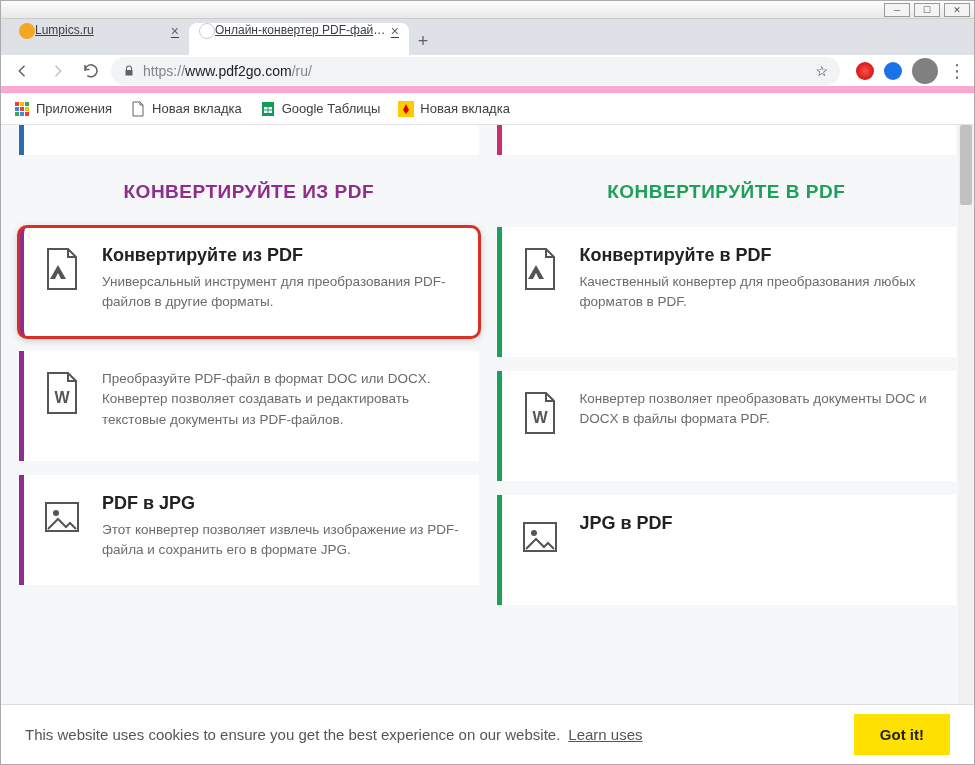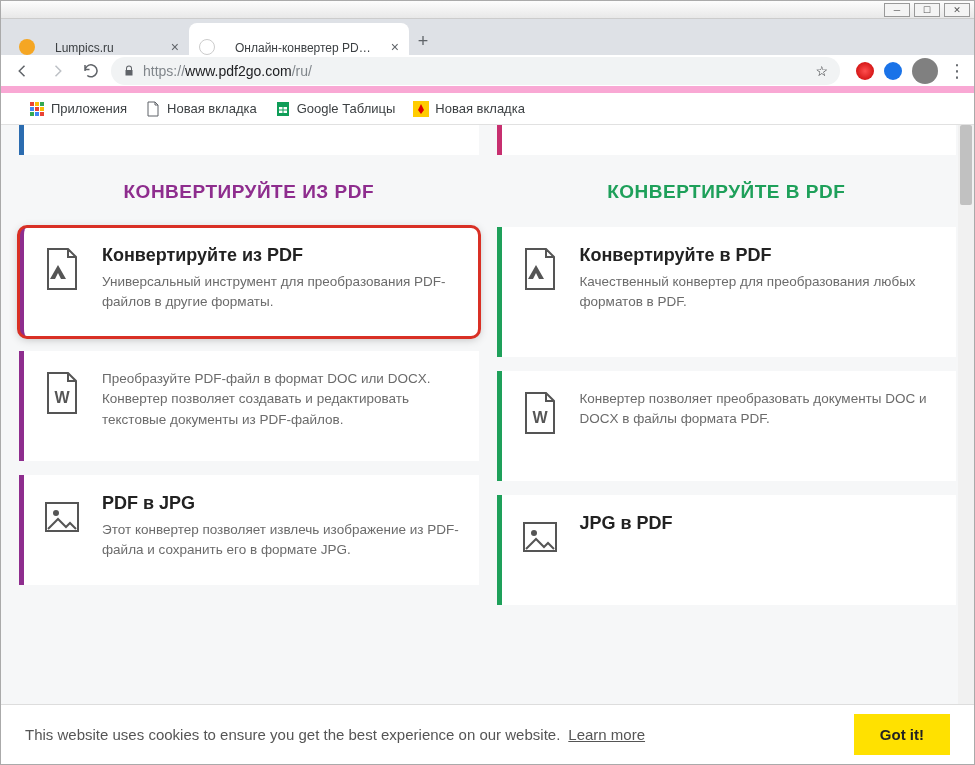--- a/index.html
+++ b/index.html
@@ -1,37 +1,37 @@
 <!DOCTYPE html>
 <html><head>
 <meta charset="utf-8">
 <style>
 * { margin: 0; padding: 0; box-sizing: border-box; }
 body { font-family: -apple-system, BlinkMacSystemFont, "Segoe UI", Arial, sans-serif; font-size: 13px; color: #333; background: #fff; width: 975px; height: 765px; overflow: hidden; position: relative; }
 .window { border: 1px solid #aaa; width: 975px; height: 765px; display: flex; flex-direction: column; background: #fff; }
 .titlebar { height: 18px; background: linear-gradient(#fdfdfd,#e8e8e8); border-bottom: 1px solid #ccc; display: flex; justify-content: flex-end; align-items: center; padding: 0 4px; gap: 4px; }
 .winbtn { width: 26px; height: 14px; border: 1px solid #999; background: #f4f4f4; font-size: 9px; display: flex; align-items: center; justify-content: center; color: #555; }
 .tabstrip { height: 36px; background: #dee1e6; display: flex; align-items: flex-end; padding: 0 8px; }
-.tab { height: 32px; background: #dee1e6; border-radius: 8px 8px 0 0; display: flex; align-items: flex-end; padding: 0 10px; gap: 20px; font-size: 12px; color: #3c4043; max-width: 220px; min-width: 180px; position: relative; }
+.tab { height: 32px; background: #dee1e6; border-radius: 8px 8px 0 0; display: flex; align-items: flex-start; padding: 0 10px; gap: 0; font-size: 12px; color: #3c4043; max-width: 220px; min-width: 180px; position: relative; text-decoration: underline; }
 .tab.active { background: #fff; }
 .tab .favicon { width: 16px; height: 16px; border-radius: 50%; }
 .tab .tabclose { color: #5f6368; font-size: 14px; margin-left: auto; }
 .tab .tabtitle { white-space: nowrap; overflow: hidden; text-overflow: ellipsis; flex: 1; }
 .newtab { width: 28px; height: 28px; display: flex; align-items: center; justify-content: center; color: #5f6368; font-size: 18px; }
 .addrrow { height: 38px; background: #fff; border-bottom: 7px solid #f9a8d4; display: flex; align-items: center; padding: 0 8px; gap: 6px; }
 .navbtn { width: 28px; height: 28px; display: flex; align-items: center; justify-content: center; color: #5f6368; font-size: 16px; border-radius: 50%; }
 .navbtn.dis { color: #bdc1c6; }
 .omnibox { flex: 1; height: 28px; background: #f1f3f4; border-radius: 14px; display: flex; align-items: center; padding: 0 12px; gap: 8px; font-size: 14px; color: #202124; }
 .omnibox .lock { color: #5f6368; font-size: 12px; }
 .omnibox .urlg { color: #80868b; }
 .omni-right { display: flex; align-items: center; gap: 10px; margin-left: 10px; }
 .ext-ic { width: 18px; height: 18px; border-radius: 50%; }
 .avatar { width: 26px; height: 26px; background: #808080; border-radius: 50%; }
 .menu3 { font-size: 18px; color: #5f6368; }
-.bookmarks { height: 32px; background: #fff; border-bottom: 1px solid #e1e1e1; display: flex; align-items: center; padding: 0 28px; gap: 18px; font-size: 13px; color: #3c4043; }
+.bookmarks { height: 32px; background: #fff; border-bottom: 1px solid #e1e1e1; display: flex; align-items: center; padding: 0 13px; gap: 18px; font-size: 13px; color: #3c4043; }
 .bm { display: flex; align-items: center; gap: 6px; }
 .bm .bmicon { width: 16px; height: 16px; }
 .content { flex: 1; overflow: hidden; position: relative; background: #f6f7f8; }
 .scrollbar { position: absolute; right: 0; top: 0; width: 16px; height: 100%; background: #f1f1f1; }
 .scrollthumb { position: absolute; right: 2px; top: 0; width: 12px; height: 80px; background: #c1c1c1; border-radius: 2px; }
 .page { padding: 0 18px 0 18px; }
 .top-slivers { display: flex; gap: 18px; height: 30px; margin-bottom: 20px; }
 .sliver { flex: 1; background: #fff; border-left: 5px solid; height: 100%; }
 .headings { display: flex; gap: 18px; margin-bottom: 18px; }
 .heading { flex: 1; text-align: center; font-size: 19px; font-weight: 700; letter-spacing: 0.5px; padding: 6px 0; }
@@ -256,18 +256,18 @@
               <h3>JPG в PDF</h3>
             </div>
           </div>
         </div>
 
       </div>
     </div>
 
     <div class="cookiebar">
       <span>This website uses cookies to ensure you get the best experience on our website.</span>
-      <a href="#">Learn more</a>
+      <a href="#">Learn uses</a>
       <button class="gotit">Got it!</button>
     </div>
   </div>
 
 </div>
 
 </body></html>

